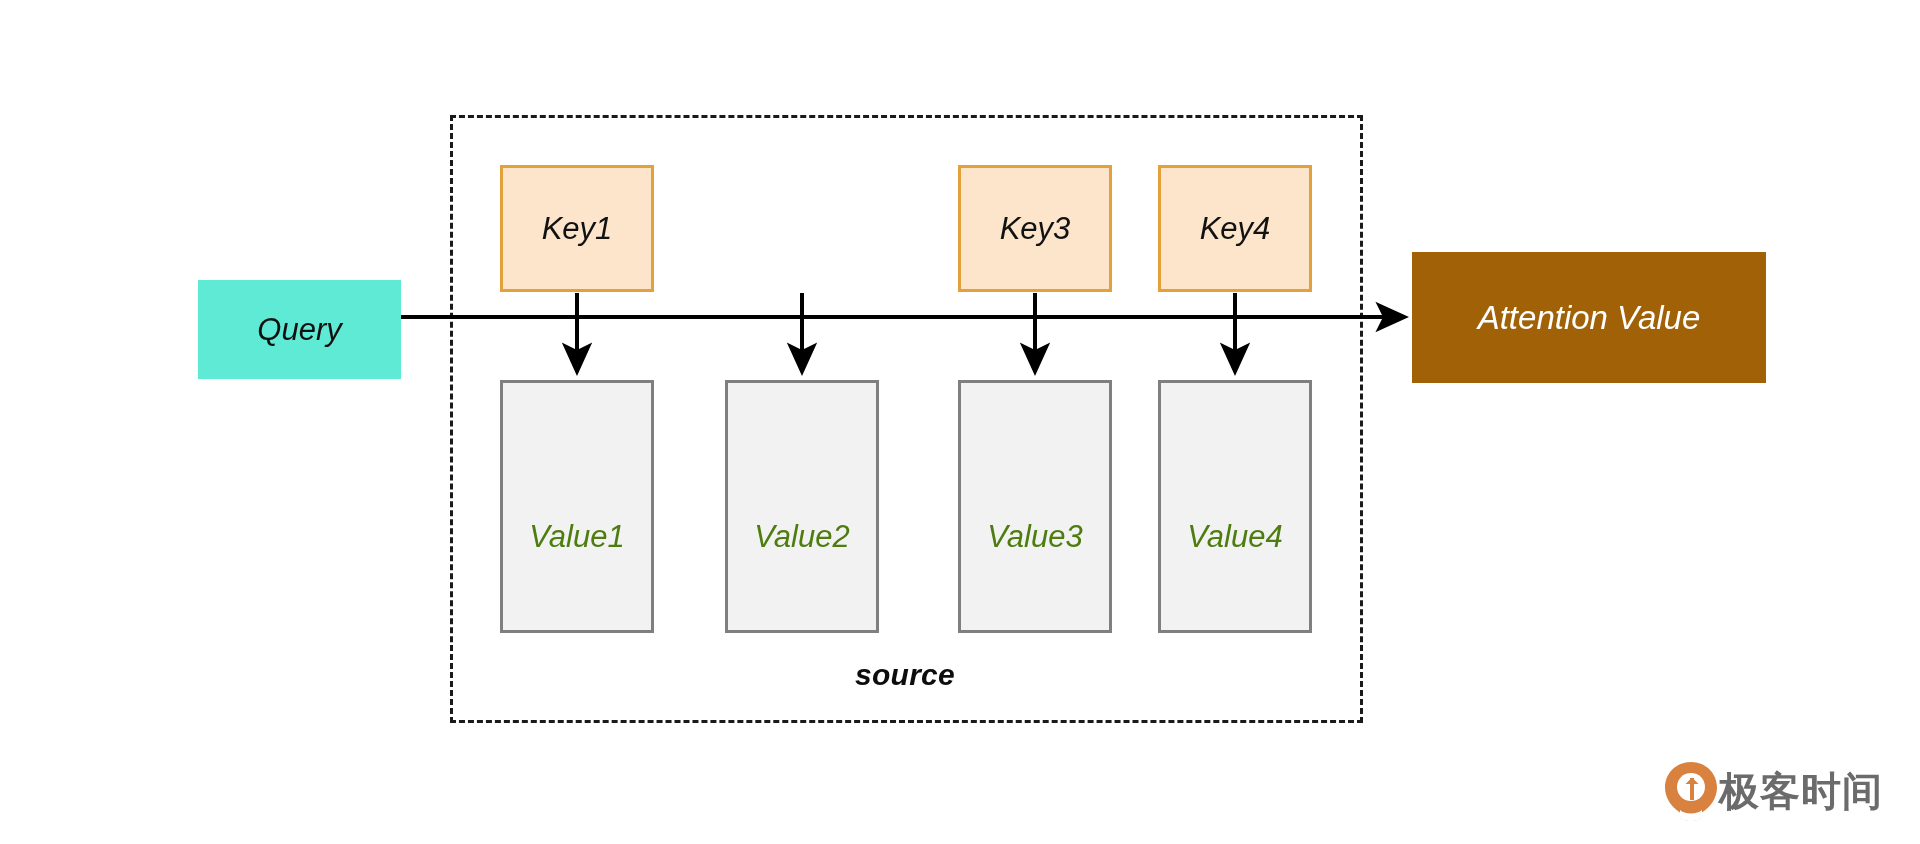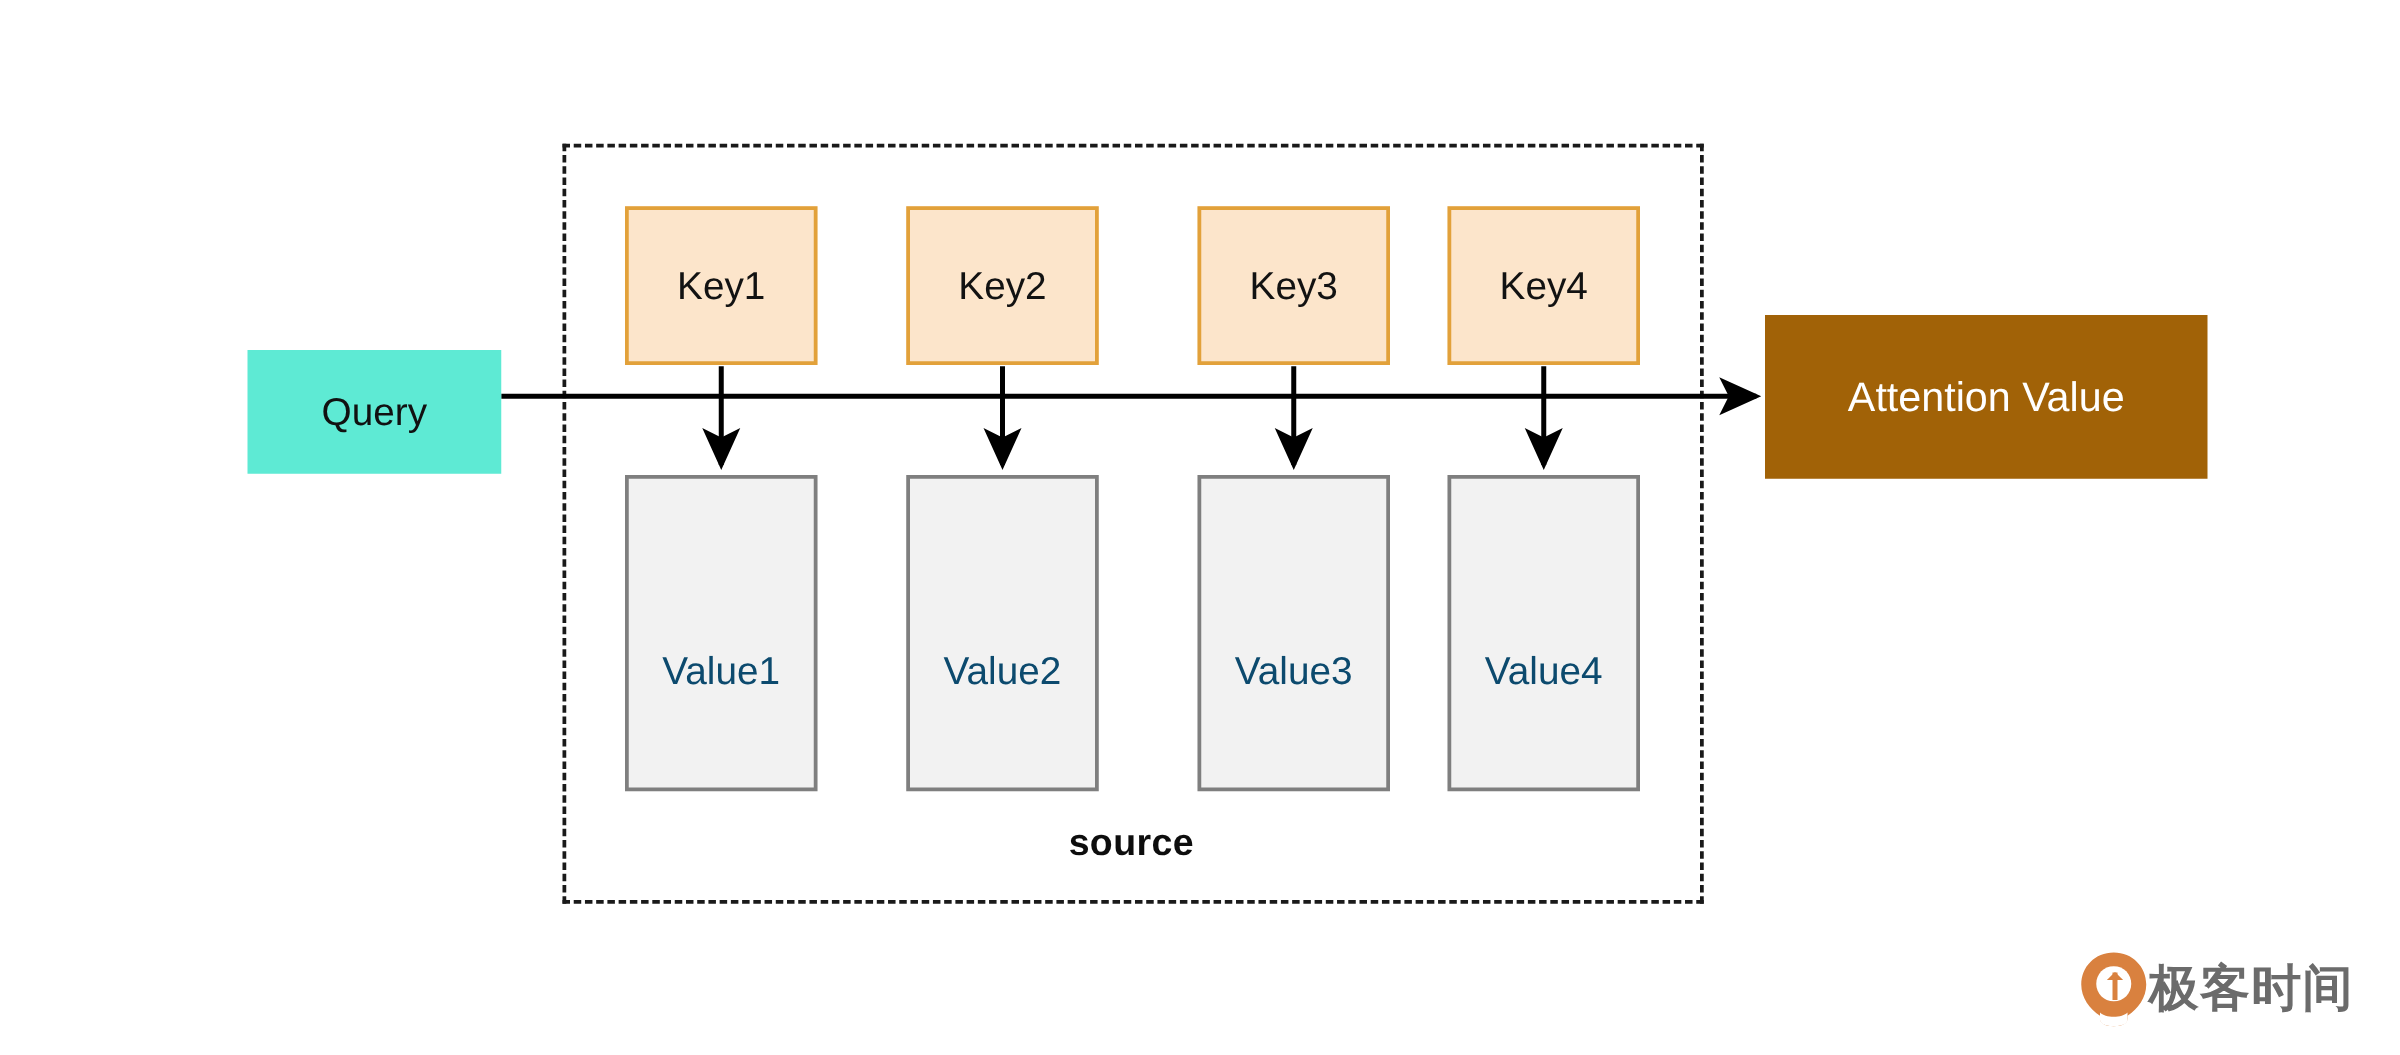--- a/index.html
+++ b/index.html
@@ -23,20 +23,21 @@
   
   .node {
     position: absolute;
     box-sizing: border-box;
     display: flex;
     align-items: center;
     justify-content: center;
     text-align: center;
     line-height: 1.15;
     white-space: nowrap;
+    font-style: italic;
   }
 
   
   .source-box {
     position: absolute;
     left: 450px;
     top: 115px;
     width: 913px;
     height: 608px;
     box-sizing: border-box;
@@ -67,21 +68,21 @@
   }
 
   
   .value-box {
     top: 380px;
     height: 253px;
     width: 154px;
     background: #f2f2f2;
     border: 3px solid #7f7f7f;
     font-size: 31px;
-    color: #0c4a6e;
+    color: #4d7c0f;
   }
   .value-box .vlabel { transform: translateY(30px); }
 
   
   .query-box {
     left: 198px;
     top: 280px;
     width: 203px;
     height: 99px;
     background: #5eead4;
@@ -153,23 +154,20 @@
     <line x1="1235" y1="293" x2="1235" y2="372" stroke="#000000" stroke-width="4" marker-end="url(#arrowhead)"></line>
   </svg>
 
   <div class="node query-box">
     <span>Query</span>
   </div>
 
   <div class="node key-box" style="left:500px;">
     <span>Key1</span>
   </div>
-  <div class="node key-box" style="left:725px;">
-    <span>Key2</span>
-  </div>
   <div class="node key-box" style="left:958px;">
     <span>Key3</span>
   </div>
   <div class="node key-box" style="left:1158px;">
     <span>Key4</span>
   </div>
 
   <div class="node value-box" style="left:500px;">
     <span class="vlabel">Value1</span>
   </div>

